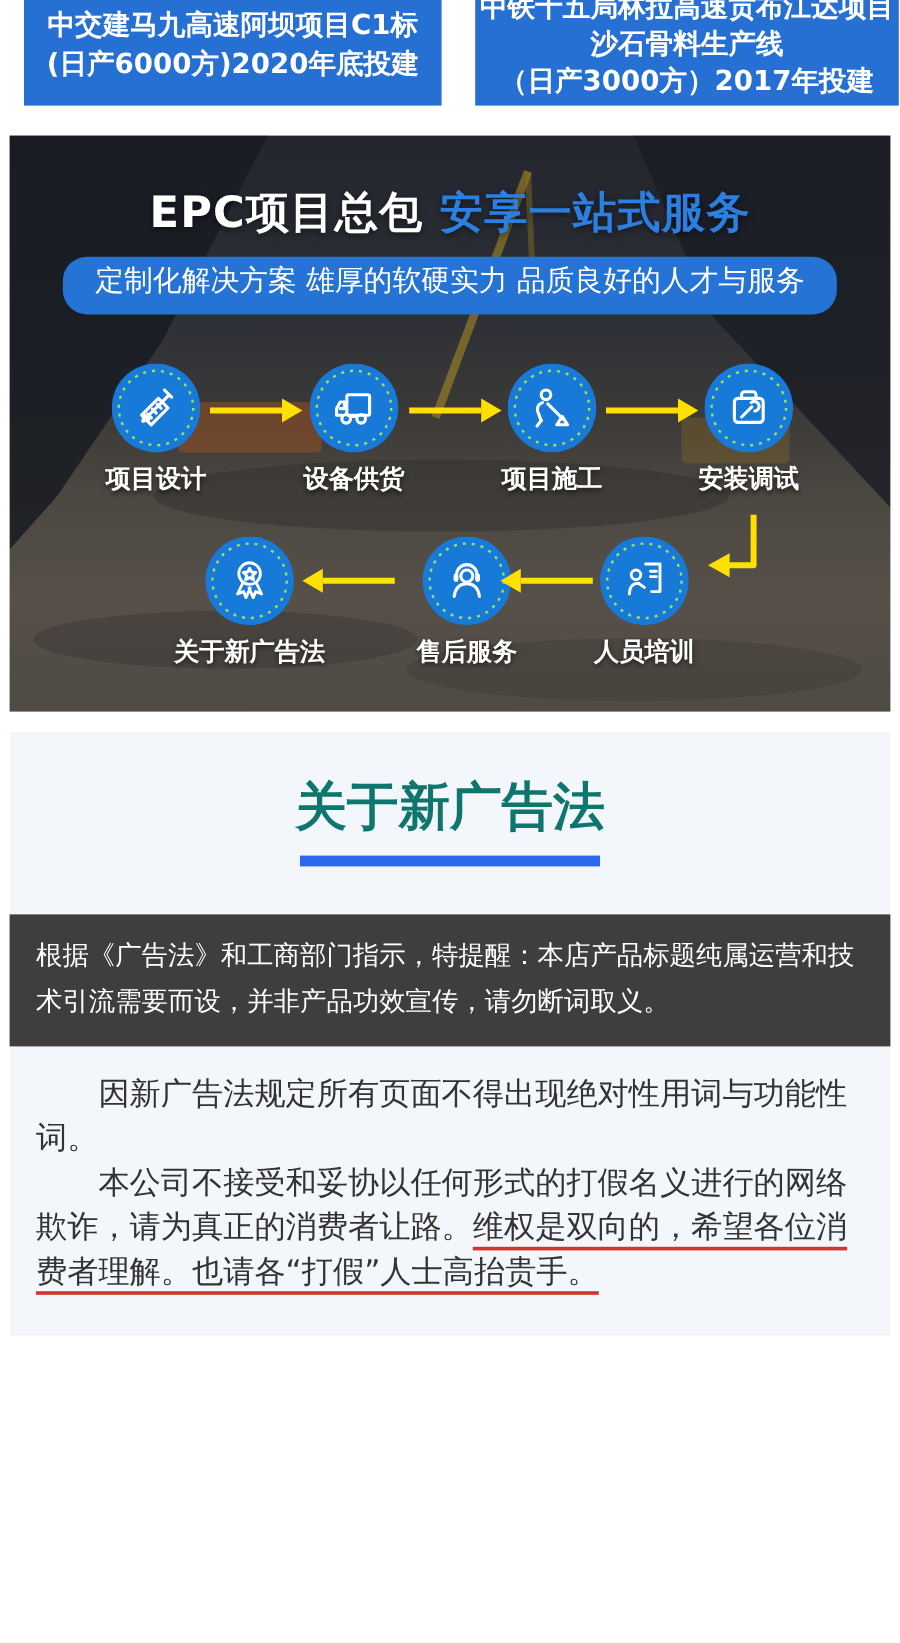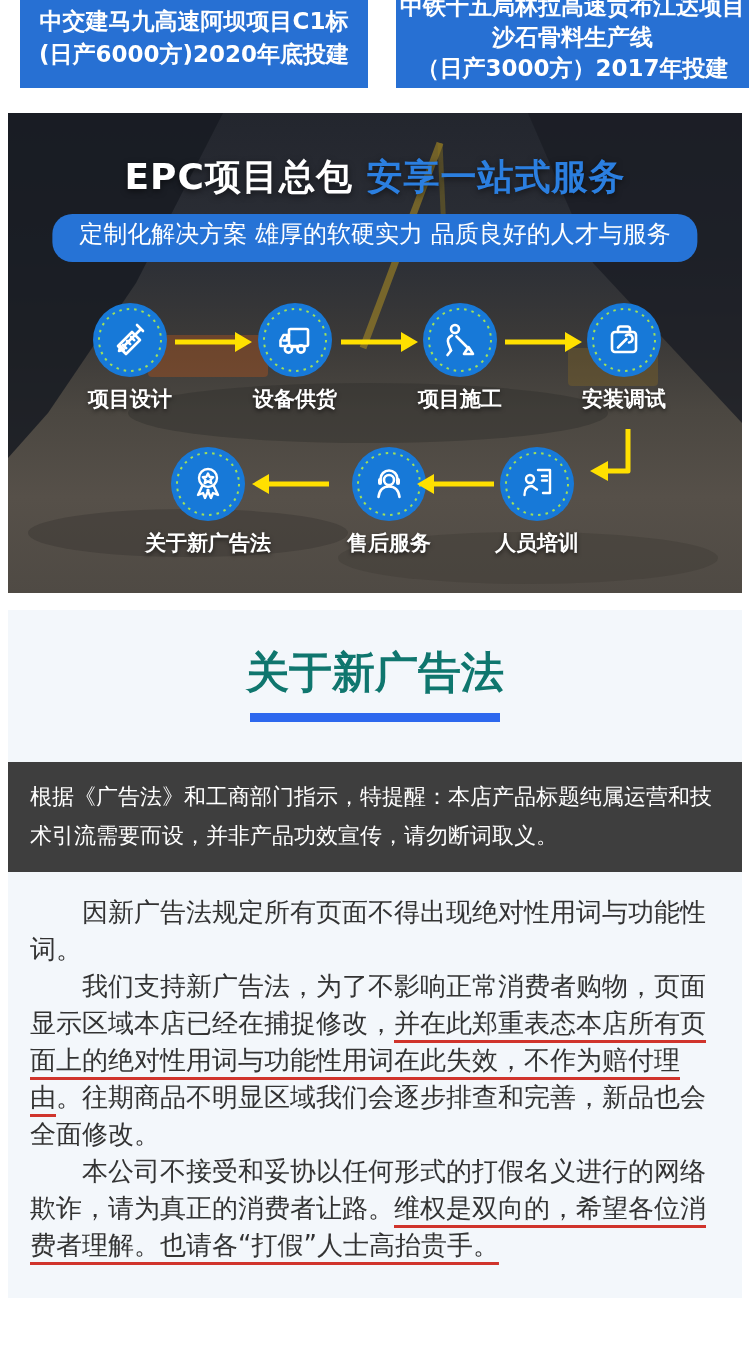--- a/index.html
+++ b/index.html
@@ -236,18 +236,17 @@
   </div>
 
   <div class="adlaw-card">
     <div class="adlaw-title">关于新广告法</div>
     <div class="adlaw-underline"></div>
 
     <div class="adlaw-notice">根据《广告法》和工商部门指示，特提醒：本店产品标题纯属运营和技术引流需要而设，并非产品功效宣传，请勿断词取义。</div>
 
     <div class="adlaw-body">
       <p><span>因新广告法规定所有页面不得出现绝对性用词与功能性词。</span></p>
-      <p><span>我们支持新广告法，为了不影响正常消费者购物，页面显示区域本店已经在捕捉修改，</span><span class="ru">并在此郑重表态本店所有页面上的绝对性用词与功能性用词在此失效，不作为赔付理由</span><span>。往期商品不明显区域我们会逐步排查和完善，新品也会全面修改。</span></p>
       <p><span>本公司不接受和妥协以任何形式的打假名义进行的网络欺诈，请为真正的消费者让路。</span><span class="ru">维权是双向的，希望各位消费者理解。也请各“打假”人士高抬贵手。</span></p>
     </div>
   </div>
 
 </div>
 
 </body></html>

